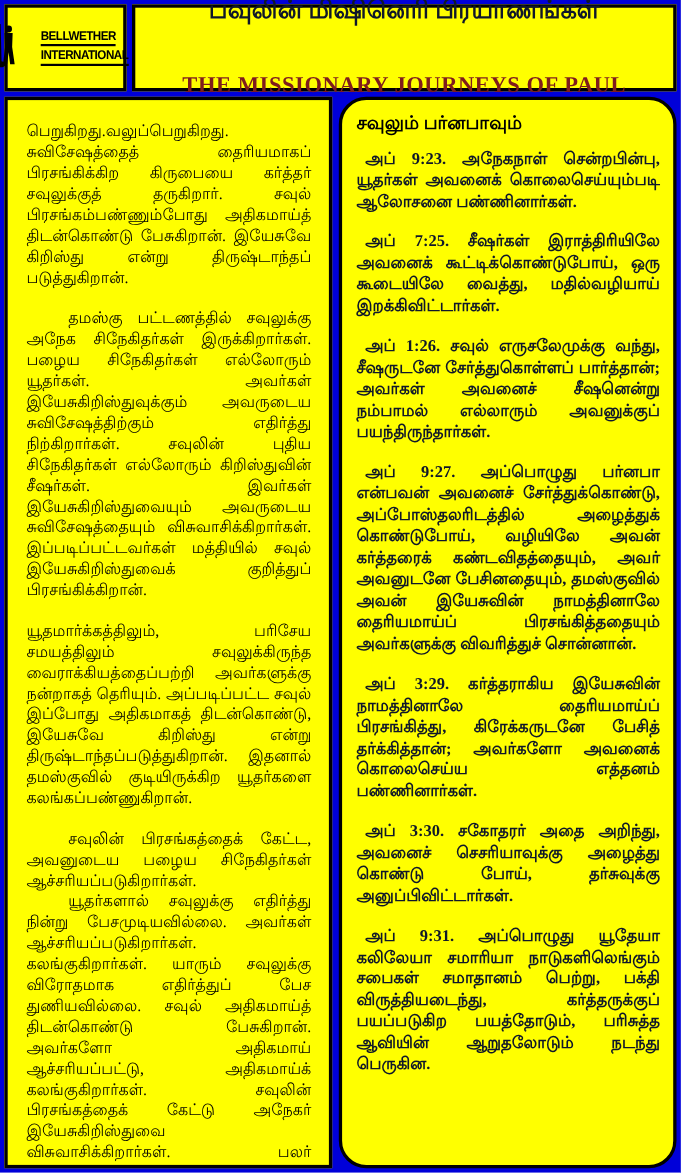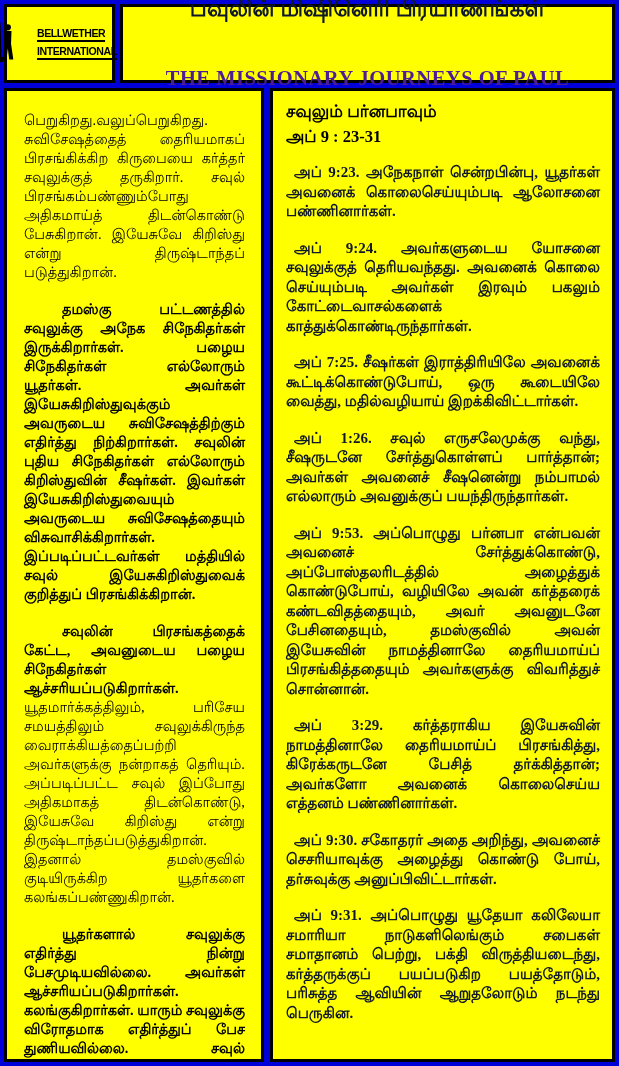--- a/index.html
+++ b/index.html
@@ -15,30 +15,30 @@
   .logo-fig{flex:0 0 auto;}
   .logo-text{display:flex;flex-direction:column;align-items:flex-start;gap:3px;}
   .logo-line{
     font-family:"Liberation Sans", sans-serif;font-weight:bold;
     font-size:11.5px;letter-spacing:-0.5px;color:#000;
     border-bottom:2px solid #000;line-height:1.05;padding-bottom:1px;
     transform:scaleX(0.92);transform-origin:left;white-space:nowrap;
   }
   .title-box{flex:1;display:flex;flex-direction:column;align-items:center;justify-content:center;gap:6px;padding:4px 8px;}
   .title-tamil{font-weight:bold;font-size:23px;color:#0f172a;line-height:1.05;text-align:left;}
-  .title-english{font-family:"Liberation Serif", serif;font-weight:bold;font-size:20.5px;color:#4c1d95;letter-spacing:0.5px;text-align:center;margin-top:40px;}
+  .title-english{font-family:"Liberation Serif", serif;font-weight:bold;font-size:20.5px;color:#7f1d1d;letter-spacing:0.5px;text-align:center;margin-top:40px;}
   .content-row{flex:1;display:flex;gap:6px;min-height:0;}
   .col{overflow:hidden;}
-  .col-left{width:260px;padding:20px 16px 10px 17px;}
-  .col-right{flex:1;padding:10px 12px 25px 13px;}
+  .col-left{width:298px;padding:20px 16px 10px 17px;}
+  .col-right{flex:1;padding:10px 12px 25px 13px;border-radius:25px;}
   .para{
     font-size:14.5px;line-height:19px;color:#000;
     text-align:justify;margin:0 0 18px 0;
   }
-  .para.indent{text-indent:38px;font-weight:bold;}
+  .para.indent{text-indent:38px;}
   .para.tight{margin-bottom:0;}
   .verse{
     font-weight:bold;font-size:15px;line-height:19.5px;color:#0f172a;
     text-align:justify;text-indent:8px;margin:12px 0 17px 0;
   }
   .rc-heading{font-weight:bold;font-size:17px;color:#000;line-height:1.35;margin:0 0 2px 0;}
   .rc-ref{font-weight:bold;font-size:16.5px;color:#000;line-height:1.3;margin:0 0 16px 0;}
 </style>
 </head>
 <body>
@@ -70,45 +70,43 @@
 
   </div>
 
   <div class="content-row">
 
     <div class="box col col-left">
   <p class="para">பெறுகிறது.வலுப்பெறுகிறது. சுவிசேஷத்தைத் தைரியமாகப் பிரசங்கிக்கிற கிருபையை கர்த்தர் சவுலுக்குத் தருகிறார். சவுல் பிரசங்கம்பண்ணும்போது அதிகமாய்த் திடன்கொண்டு பேசுகிறான். இயேசுவே கிறிஸ்து என்று திருஷ்டாந்தப் படுத்துகிறான்.</p>
 
   <p class="para indent">தமஸ்கு பட்டணத்தில் சவுலுக்கு அநேக சிநேகிதர்கள் இருக்கிறார்கள். பழைய சிநேகிதர்கள் எல்லோரும் யூதர்கள். அவர்கள் இயேசுகிறிஸ்துவுக்கும் அவருடைய சுவிசேஷத்திற்கும் எதிர்த்து நிற்கிறார்கள். சவுலின் புதிய சிநேகிதர்கள் எல்லோரும் கிறிஸ்துவின் சீஷர்கள். இவர்கள் இயேசுகிறிஸ்துவையும் அவருடைய சுவிசேஷத்தையும் விசுவாசிக்கிறார்கள். இப்படிப்பட்டவர்கள் மத்தியில் சவுல் இயேசுகிறிஸ்துவைக் குறித்துப் பிரசங்கிக்கிறான்.</p>
 
+  <p class="para">யூதமார்க்கத்திலும், பரிசேய சமயத்திலும் சவுலுக்கிருந்த வைராக்கியத்தைப்பற்றி அவர்களுக்கு நன்றாகத் தெரியும். அப்படிப்பட்ட சவுல் இப்போது அதிகமாகத் திடன்கொண்டு, இயேசுவே கிறிஸ்து என்று திருஷ்டாந்தப்படுத்துகிறான். இதனால் தமஸ்குவில் குடியிருக்கிற யூதர்களை கலங்கப்பண்ணுகிறான்.</p>
+
   <p class="para indent tight">சவுலின் பிரசங்கத்தைக் கேட்ட, அவனுடைய பழைய சிநேகிதர்கள் ஆச்சரியப்படுகிறார்கள்.</p>
-
-  <p class="para">யூதமார்க்கத்திலும், பரிசேய சமயத்திலும் சவுலுக்கிருந்த வைராக்கியத்தைப்பற்றி அவர்களுக்கு நன்றாகத் தெரியும். அப்படிப்பட்ட சவுல் இப்போது அதிகமாகத் திடன்கொண்டு, இயேசுவே கிறிஸ்து என்று திருஷ்டாந்தப்படுத்துகிறான். இதனால் தமஸ்குவில் குடியிருக்கிற யூதர்களை கலங்கப்பண்ணுகிறான்.</p>
 
   <p class="para indent">யூதர்களால் சவுலுக்கு எதிர்த்து நின்று பேசமுடியவில்லை. அவர்கள் ஆச்சரியப்படுகிறார்கள். கலங்குகிறார்கள். யாரும் சவுலுக்கு விரோதமாக எதிர்த்துப் பேச துணியவில்லை. சவுல் அதிகமாய்த் திடன்கொண்டு பேசுகிறான். அவர்களோ அதிகமாய் ஆச்சரியப்பட்டு, அதிகமாய்க் கலங்குகிறார்கள். சவுலின் பிரசங்கத்தைக் கேட்டு அநேகர் இயேசுகிறிஸ்துவை விசுவாசிக்கிறார்கள். பலர் இரட்சிக்கப்படுகிறார்கள். சவுல் தமஸ்குவில் ஒரு சபையை ஸ்தாபிக்கிறான்.</p>
 </div>
 
     <div class="box col col-right">
       <div class="rc-heading">சவுலும் பர்னபாவும்</div>
-      <div class="rc-ref">அப் 9 : 23-31</div>
       <div>
   <p class="verse">அப் 9:23. அநேகநாள் சென்றபின்பு, யூதர்கள் அவனைக் கொலைசெய்யும்படி ஆலோசனை பண்ணினார்கள்.</p>
 
-  <p class="verse">அப் 9:24. அவர்களுடைய யோசனை சவுலுக்குத் தெரியவந்தது. அவனைக் கொலை செய்யும்படி அவர்கள் இரவும் பகலும் கோட்டைவாசல்களைக் காத்துக்கொண்டிருந்தார்கள்.</p>
 
   <p class="verse">அப் 7:25. சீஷர்கள் இராத்திரியிலே அவனைக் கூட்டிக்கொண்டுபோய், ஒரு கூடையிலே வைத்து, மதில்வழியாய் இறக்கிவிட்டார்கள்.</p>
 
   <p class="verse">அப் 1:26. சவுல் எருசலேமுக்கு வந்து, சீஷருடனே சேர்த்துகொள்ளப் பார்த்தான்; அவர்கள் அவனைச் சீஷனென்று நம்பாமல் எல்லாரும் அவனுக்குப் பயந்திருந்தார்கள்.</p>
 
-  <p class="verse">அப் 9:53. அப்பொழுது பர்னபா என்பவன் அவனைச் சேர்த்துக்கொண்டு, அப்போஸ்தலரிடத்தில் அழைத்துக் கொண்டுபோய், வழியிலே அவன் கர்த்தரைக் கண்டவிதத்தையும், அவர் அவனுடனே பேசினதையும், தமஸ்குவில் அவன் இயேசுவின் நாமத்தினாலே தைரியமாய்ப் பிரசங்கித்ததையும் அவர்களுக்கு விவரித்துச் சொன்னான்.</p>
+  <p class="verse">அப் 9:27. அப்பொழுது பர்னபா என்பவன் அவனைச் சேர்த்துக்கொண்டு, அப்போஸ்தலரிடத்தில் அழைத்துக் கொண்டுபோய், வழியிலே அவன் கர்த்தரைக் கண்டவிதத்தையும், அவர் அவனுடனே பேசினதையும், தமஸ்குவில் அவன் இயேசுவின் நாமத்தினாலே தைரியமாய்ப் பிரசங்கித்ததையும் அவர்களுக்கு விவரித்துச் சொன்னான்.</p>
 
 
   <p class="verse">அப் 3:29. கர்த்தராகிய இயேசுவின் நாமத்தினாலே தைரியமாய்ப் பிரசங்கித்து, கிரேக்கருடனே பேசித் தர்க்கித்தான்; அவர்களோ அவனைக் கொலைசெய்ய எத்தனம் பண்ணினார்கள்.</p>
 
-  <p class="verse">அப் 9:30. சகோதரர் அதை அறிந்து, அவனைச் செசரியாவுக்கு அழைத்து கொண்டு போய், தர்சுவுக்கு அனுப்பிவிட்டார்கள்.</p>
+  <p class="verse">அப் 3:30. சகோதரர் அதை அறிந்து, அவனைச் செசரியாவுக்கு அழைத்து கொண்டு போய், தர்சுவுக்கு அனுப்பிவிட்டார்கள்.</p>
 
   <p class="verse">அப் 9:31. அப்பொழுது யூதேயா கலிலேயா சமாரியா நாடுகளிலெங்கும் சபைகள் சமாதானம் பெற்று, பக்தி விருத்தியடைந்து, கர்த்தருக்குப் பயப்படுகிற பயத்தோடும், பரிசுத்த ஆவியின் ஆறுதலோடும் நடந்து பெருகின.</p>
 </div>
     </div>
 
   </div>
 
 </div>
 
 </body></html>

